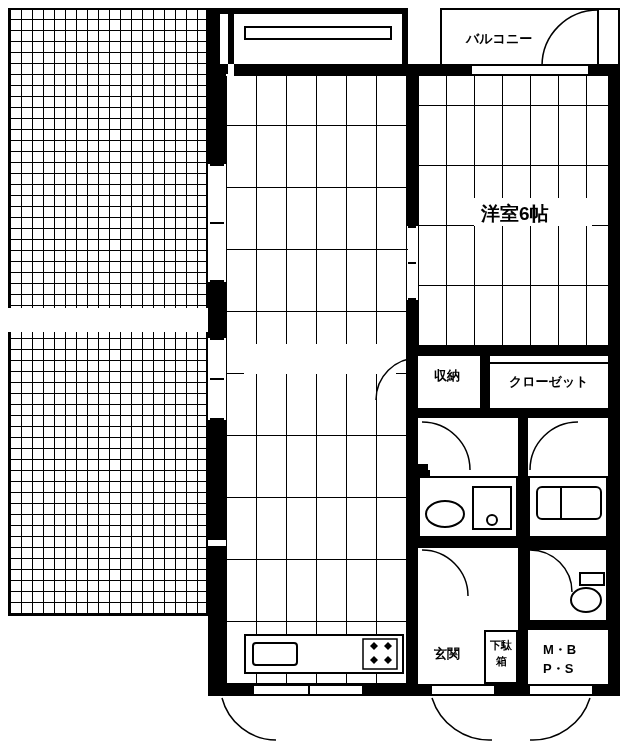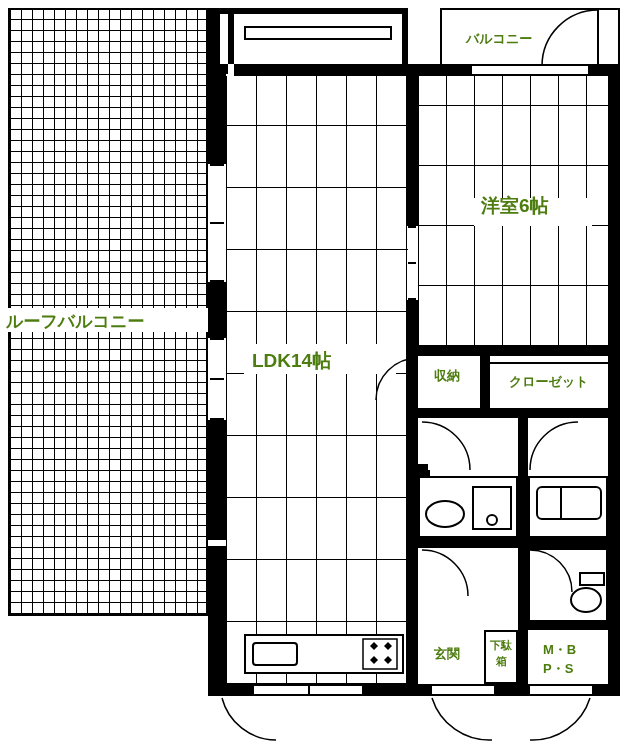--- a/index.html
+++ b/index.html
@@ -1,21 +1,21 @@
 <!DOCTYPE html>
 <html><head>
 <meta charset="utf-8">
 <style>
   html,body{margin:0;padding:0;background:#ffffff;}
   body{font-family:"Liberation Sans", sans-serif;}
   #stage{position:relative;width:629px;height:743px;background:#ffffff;overflow:hidden;}
   .abs{position:absolute;box-sizing:border-box;}
   .wall{background:#000000;}
   .thin{background:#000000;}
-  .label{position:absolute;font-weight:bold;color:#4d7c0f;white-space:nowrap;}
+  .label{position:absolute;font-weight:bold;color:#000000;white-space:nowrap;}
   .lbl-xl{font-size:19px;letter-spacing:0px;}
   .lbl-l{font-size:17px;}
   .lbl-m{font-size:13px;}
   .lbl-xs{font-size:11px;}
   .box-outline{border:2px solid #000;background:#fff;}
   .hatch{
     background-color:#ffffff;
     background-image:
       repeating-linear-gradient(0deg, #000 0px, #000 1px, transparent 1px, transparent 11px),
       repeating-linear-gradient(90deg, #000 0px, #000 1px, transparent 1px, transparent 11px);
@@ -35,21 +35,20 @@
   svg{display:block;overflow:visible;}
 </style>
 </head>
 <body>
 
 <div id="stage">
 
   <div class="abs hatch" style="left:8px;top:8px;width:200px;height:608px;border:2px solid #000;"></div>
 
   <div class="abs" style="left:4px;top:308px;width:204px;height:24px;background:#fff;"></div>
-  <div class="label lbl-l" style="left:6px;top:310px;">ルーフバルコニー</div>
 
   <div class="abs wall" style="left:208px;top:8px;width:6px;height:62px;"></div>
   <div class="abs wall" style="left:214px;top:8px;width:6px;height:62px;"></div>
   <div class="abs wall" style="left:220px;top:8px;width:14px;height:6px;"></div>
   <div class="abs wall" style="left:228px;top:8px;width:6px;height:56px;"></div>
   <div class="abs wall" style="left:228px;top:8px;width:180px;height:6px;"></div>
   <div class="abs wall" style="left:402px;top:8px;width:6px;height:56px;"></div>
 
   <div class="abs" style="left:244px;top:26px;width:148px;height:14px;border:2px solid #000;background:#fff;"></div>
 
@@ -75,21 +74,20 @@
   <div class="abs" style="left:210px;top:338px;width:14px;height:82px;border-top:2px solid #000;border-bottom:2px solid #000;background:#fff;"></div>
   <div class="abs thin" style="left:210px;top:378px;width:14px;height:2px;"></div>
 
   <div class="abs wall" style="left:608px;top:64px;width:12px;height:632px;"></div>
 
   <div class="abs wall" style="left:208px;top:684px;width:412px;height:12px;"></div>
 
   <div class="abs floorlines" style="left:226px;top:76px;width:186px;height:608px;"></div>
 
   <div class="abs" style="left:244px;top:344px;width:152px;height:30px;background:#fff;"></div>
-  <div class="label lbl-xl" style="left:252px;top:348px;">LDK14帖</div>
 
   <div class="abs wall" style="left:406px;top:76px;width:12px;height:150px;"></div>
   <div class="abs wall" style="left:406px;top:300px;width:12px;height:46px;"></div>
 
   <div class="abs" style="left:408px;top:226px;width:8px;height:74px;border-top:2px solid #000;border-bottom:2px solid #000;background:#fff;"></div>
   <div class="abs thin" style="left:408px;top:262px;width:8px;height:2px;"></div>
 
   <div class="abs wall" style="left:406px;top:346px;width:12px;height:62px;"></div>
   <div class="abs wall" style="left:406px;top:408px;width:12px;height:276px;"></div>
 
@@ -104,21 +102,21 @@
   </svg>
 
   <div class="abs" style="left:252px;top:686px;width:112px;height:8px;border-left:2px solid #000;border-right:2px solid #000;background:#fff;"></div>
   <div class="abs thin" style="left:308px;top:686px;width:2px;height:8px;"></div>
   <svg class="abs" style="left:220px;top:696px;width:60px;height:46px;">
     <path d="M2,2 A56,56 0 0 0 56,44" fill="none" stroke="#000" stroke-width="1.5"></path>
   </svg>
 
   <div class="abs floorlines2" style="left:418px;top:76px;width:190px;height:270px;"></div>
   <div class="abs" style="left:474px;top:198px;width:118px;height:28px;background:#fff;"></div>
-  <div class="label lbl-xl" style="left:481px;top:193px;">洋室6帖</div>
+  <div class="label lbl-xl" style="left:481px;top:201px;">洋室6帖</div>
 
   <div class="abs" style="left:470px;top:66px;width:120px;height:8px;border-left:2px solid #000;border-right:2px solid #000;background:#fff;"></div>
 
   <div class="abs wall" style="left:418px;top:346px;width:190px;height:10px;"></div>
 
   <div class="abs" style="left:418px;top:356px;width:68px;height:58px;background:#fff;"></div>
   <div class="abs wall" style="left:480px;top:346px;width:10px;height:70px;"></div>
   <div class="abs wall" style="left:418px;top:408px;width:72px;height:10px;"></div>
   <div class="label lbl-m" style="left:434px;top:367px;text-align:center;">収納</div>
   <svg class="abs" style="left:374px;top:356px;width:46px;height:46px;">

